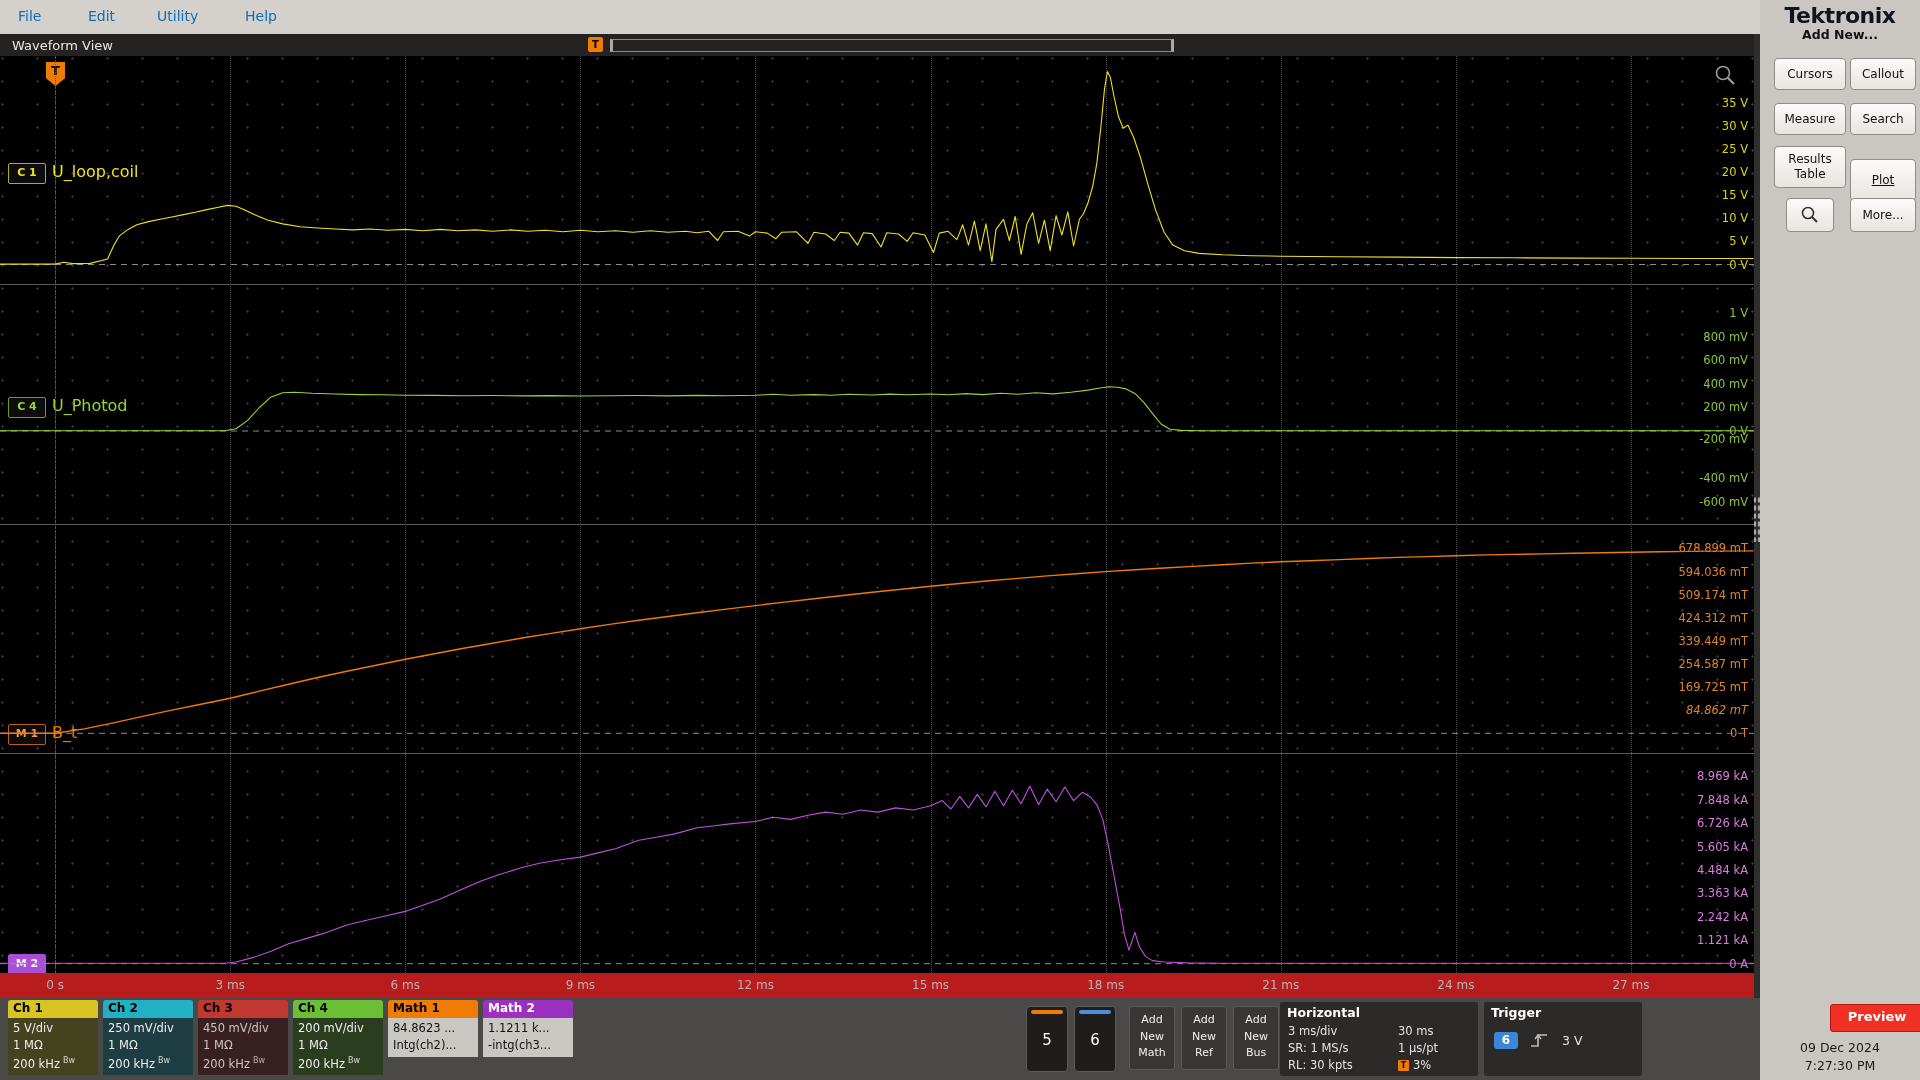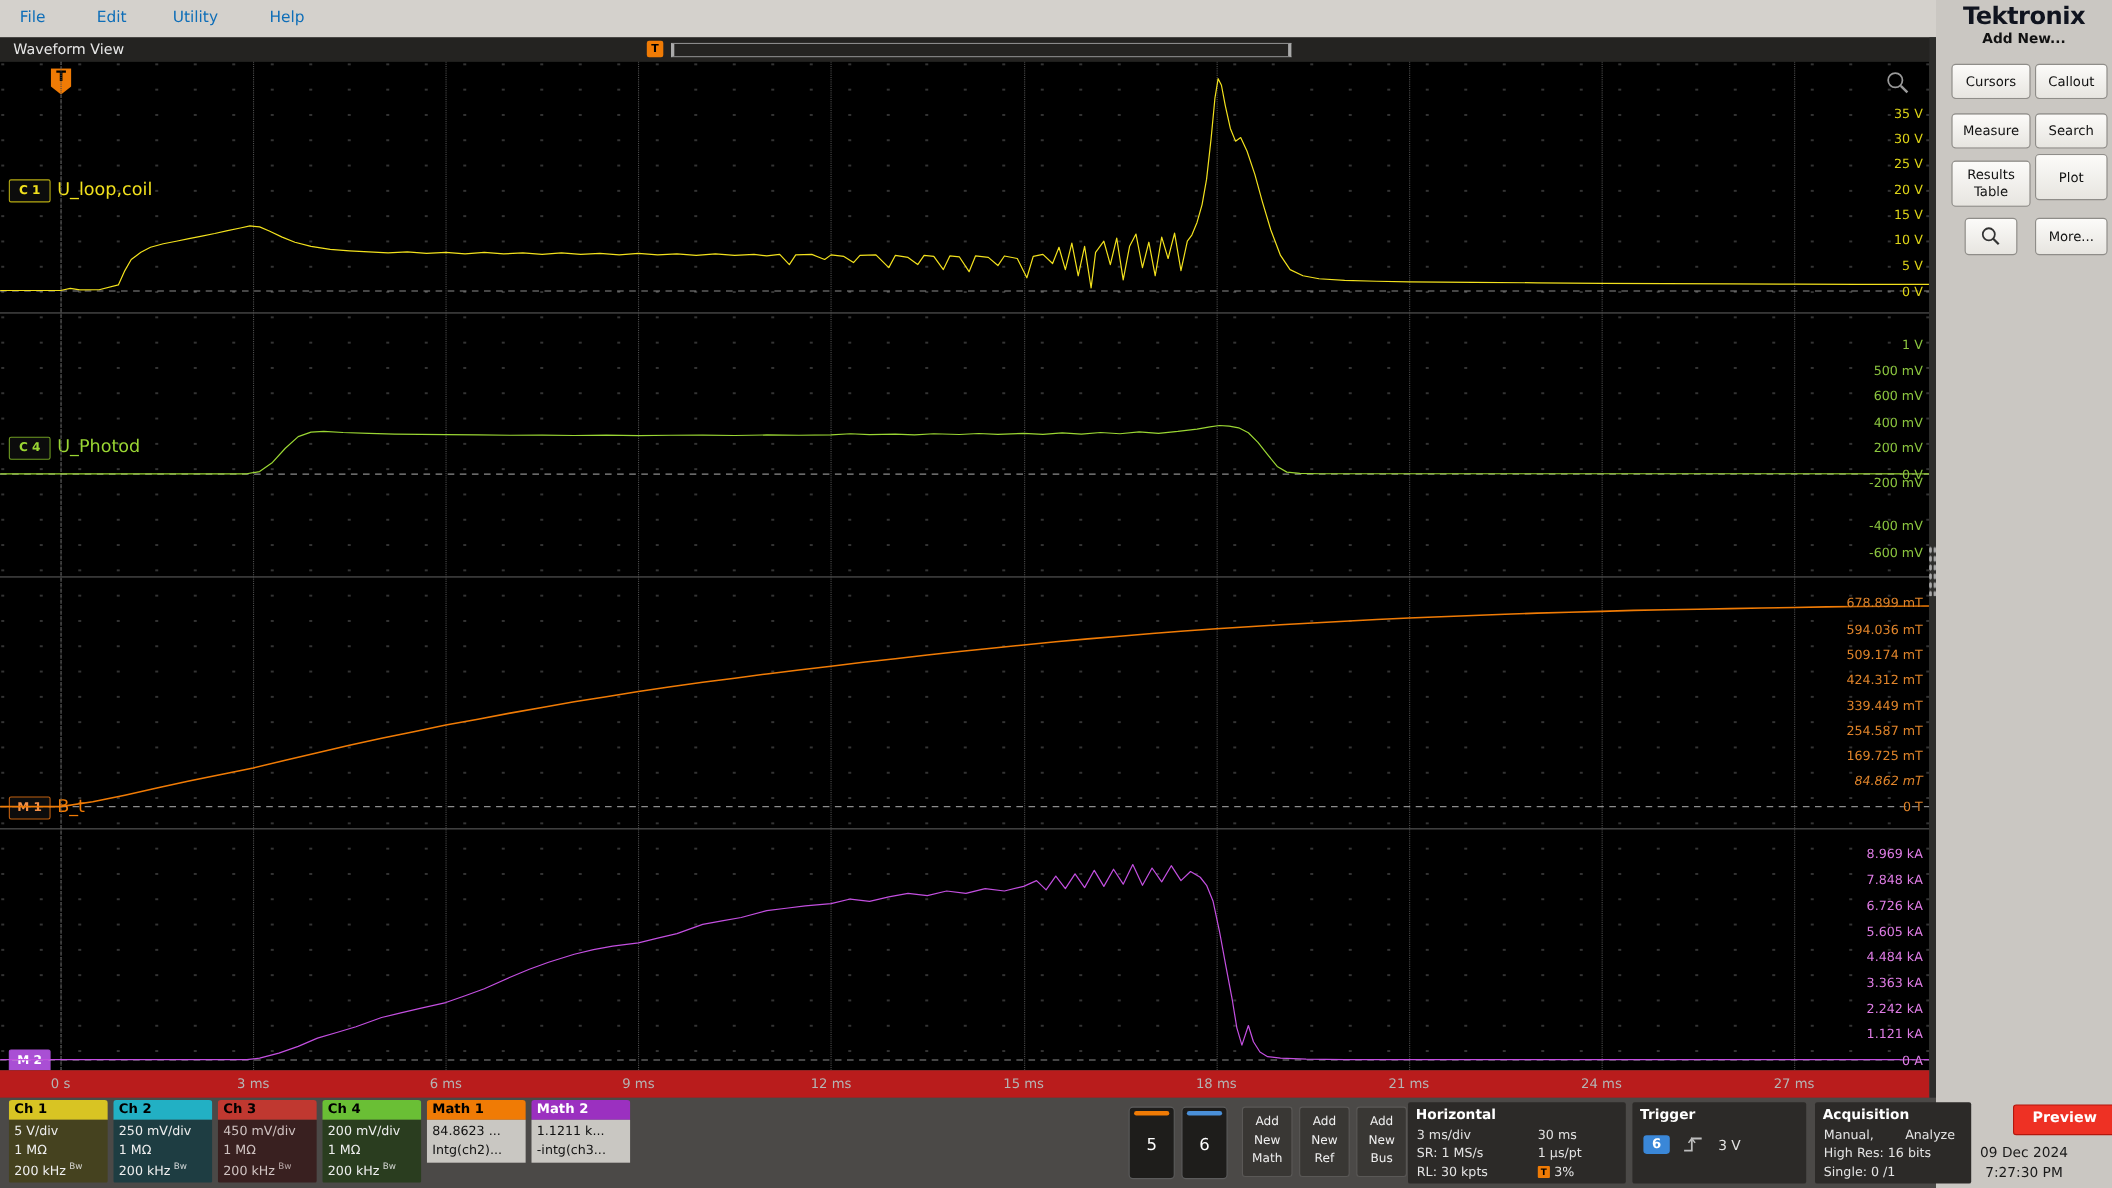--- a/index.html
+++ b/index.html
@@ -137,21 +137,21 @@
     <span class="slabel" style="color: rgb(221, 211, 23); top: 109px;">20 V</span>
     <span class="slabel" style="color: rgb(221, 211, 23); top: 132px;">15 V</span>
     <span class="slabel" style="color: rgb(221, 211, 23); top: 155px;">10 V</span>
     <span class="slabel" style="color: rgb(221, 211, 23); top: 178px;">5 V</span>
     <span class="slabel" style="color: rgb(221, 211, 23); top: 202px;">0 V</span>
     <svg width="1754" height="239" viewBox="0 0 1754 239" style="position: absolute; left: 0px; top: 229px;">
       <line x1="0" x2="1754" y1="146.0" y2="146.0" stroke="#c8c8c8" stroke-dasharray="6 5" stroke-width="1" opacity="0.7"></line>
       <polyline points="0.2,145.7 224.4,145.7 236.0,143.7 247.7,135.4 259.4,122.5 271.1,111.9 282.7,107.8 294.4,107.2 311.9,108.2 335.3,109.0 358.6,109.6 381.9,109.8 405.3,110.2 434.5,110.4 463.7,110.7 492.8,110.5 522.0,110.9 551.2,110.6 580.4,111.0 609.6,110.7 638.8,110.5 667.9,110.9 697.1,110.4 726.3,110.7 755.5,110.3 773.0,109.3 790.5,110.2 813.9,109.6 831.4,110.3 848.9,109.3 872.2,110.0 889.7,109.1 907.2,109.8 930.6,109.0 948.1,109.8 965.6,108.6 983.1,109.6 1000.6,108.2 1018.1,109.3 1035.6,107.7 1053.2,108.9 1070.7,107.2 1088.2,105.1 1099.9,103.0 1108.6,101.8 1117.4,102.3 1126.1,103.9 1134.9,108.4 1143.6,117.2 1152.4,128.4 1161.1,139.0 1169.9,144.2 1181.6,145.4 1199.1,145.7 1753.6,145.7" fill="none" stroke="#9ad633" stroke-width="1.1" stroke-linejoin="round"></polyline>
     </svg>
     <span class="slabel" style="color: rgb(140, 198, 63); top: 250px;">1 V</span>
-    <span class="slabel" style="color: rgb(140, 198, 63); top: 274px;">500 mV</span>
+    <span class="slabel" style="color: rgb(140, 198, 63); top: 274px;">800 mV</span>
     <span class="slabel" style="color: rgb(140, 198, 63); top: 297px;">600 mV</span>
     <span class="slabel" style="color: rgb(140, 198, 63); top: 321px;">400 mV</span>
     <span class="slabel" style="color: rgb(140, 198, 63); top: 344px;">200 mV</span>
     <span class="slabel" style="color: rgb(140, 198, 63); top: 368px;">0 V</span>
     <span class="slabel" style="color: rgb(140, 198, 63); top: 376px;">-200 mV</span>
     <span class="slabel" style="color: rgb(140, 198, 63); top: 415px;">-400 mV</span>
     <span class="slabel" style="color: rgb(140, 198, 63); top: 439px;">-600 mV</span>
     <svg width="1754" height="228" viewBox="0 0 1754 228" style="position: absolute; left: 0px; top: 469px;">
       <line x1="0" x2="1754" y1="208.3" y2="208.3" stroke="#c8c8c8" stroke-dasharray="6 5" stroke-width="1" opacity="0.7"></line>
       <polyline points="0.2,208.3 55.1,208.3 84.3,203.9 113.5,197.9 142.6,191.4 171.8,185.1 201.0,179.2 230.2,173.2 259.4,166.1 288.6,159.3 317.7,152.5 346.9,146.2 376.1,140.2 405.3,134.2 434.5,128.8 463.7,123.3 492.8,118.2 522.0,113.0 551.2,108.4 580.4,103.7 609.6,99.4 638.8,95.3 667.9,91.5 697.1,87.7 726.3,84.1 755.5,80.6 784.7,77.1 813.9,73.8 843.0,70.5 872.2,67.3 901.4,64.3 930.6,61.3 959.8,58.5 989.0,55.8 1018.1,53.4 1047.3,50.9 1076.5,48.7 1105.7,46.6 1134.9,44.7 1164.1,43.0 1193.2,41.4 1222.4,39.8 1251.6,38.1 1280.8,36.8 1310.0,35.7 1339.2,34.6 1368.3,33.5 1397.5,32.4 1426.7,31.6 1455.9,30.8 1485.1,29.9 1514.3,29.4 1543.4,28.9 1572.6,28.3 1601.8,27.8 1631.0,27.2 1660.2,26.7 1689.3,26.4 1718.5,26.1 1753.6,25.9" fill="none" stroke="#f07b05" stroke-width="1.4" stroke-linejoin="round"></polyline>
@@ -197,21 +197,21 @@
 <div class="vhandle"></div>
 
 <div class="sidebar"></div>
 <div class="logo">Tektronix</div>
 <div class="addnew-label">Add New...</div>
 <div class="sbtn" style="left:1774px;top:58px;width:70px;height:30px;">Cursors</div>
 <div class="sbtn" style="left:1850px;top:58px;width:64px;height:30px;">Callout</div>
 <div class="sbtn" style="left:1774px;top:103px;width:70px;height:30px;">Measure</div>
 <div class="sbtn" style="left:1850px;top:103px;width:64px;height:30px;">Search</div>
 <div class="sbtn" style="left:1774px;top:146px;width:70px;height:40px;">Results Table</div>
-<div class="sbtn" style="left:1850px;top:140px;width:64px;height:40px;">Plot</div>
+<div class="sbtn" style="left:1850px;top:159px;width:64px;height:40px;text-decoration:underline;">Plot</div>
 <div class="sbtn" style="left:1786px;top:198px;width:46px;height:32px;">
   <svg width="20" height="20">
     <circle cx="8" cy="8" r="5.5" fill="none" stroke="#333" stroke-width="1.6"></circle>
     <line x1="12" y1="12" x2="17" y2="17" stroke="#333" stroke-width="2"></line>
   </svg>
 </div>
 <div class="sbtn" style="left:1850px;top:198px;width:64px;height:32px;">More...</div>
 
 <div class="bottombar">
   <div class="bbadge b-ch1" style="left:8px">
@@ -265,24 +265,17 @@
   <div class="panel" style="left:1484px;width:158px;">
     <div class="ptitle">Trigger</div>
     <div class="srcbadge">6</div>
     <svg style="position:absolute;left:44px;top:29px;" width="24" height="19">
       <path d="M3 15 H10 V4 H19" fill="none" stroke="#bdbdbd" stroke-width="1.6"></path>
       <path d="M7 8 L10 4 L13 8" fill="none" stroke="#bdbdbd" stroke-width="1.4"></path>
     </svg>
     <span class="pv" style="left:78px;top:31px;font-size:12.5px;">3 V</span>
   </div>
 
-  <div class="panel" style="left:1650px;width:142px;">
-    <div class="ptitle">Acquisition</div>
-    <span class="pv" style="left:8px;top:22px">Manual,</span>
-    <span class="pv" style="left:82px;top:22px">Analyze</span>
-    <span class="pv" style="left:8px;top:39px">High Res: 16 bits</span>
-    <span class="pv" style="left:8px;top:56px">Single: 0 /1</span>
-  </div>
 </div>
 
 <div class="preview-btn">Preview</div>
 <div class="datetime" style="top:1040px">09 Dec 2024</div>
 <div class="datetime" style="top:1058px">7:27:30 PM</div>
 
 </body></html>

